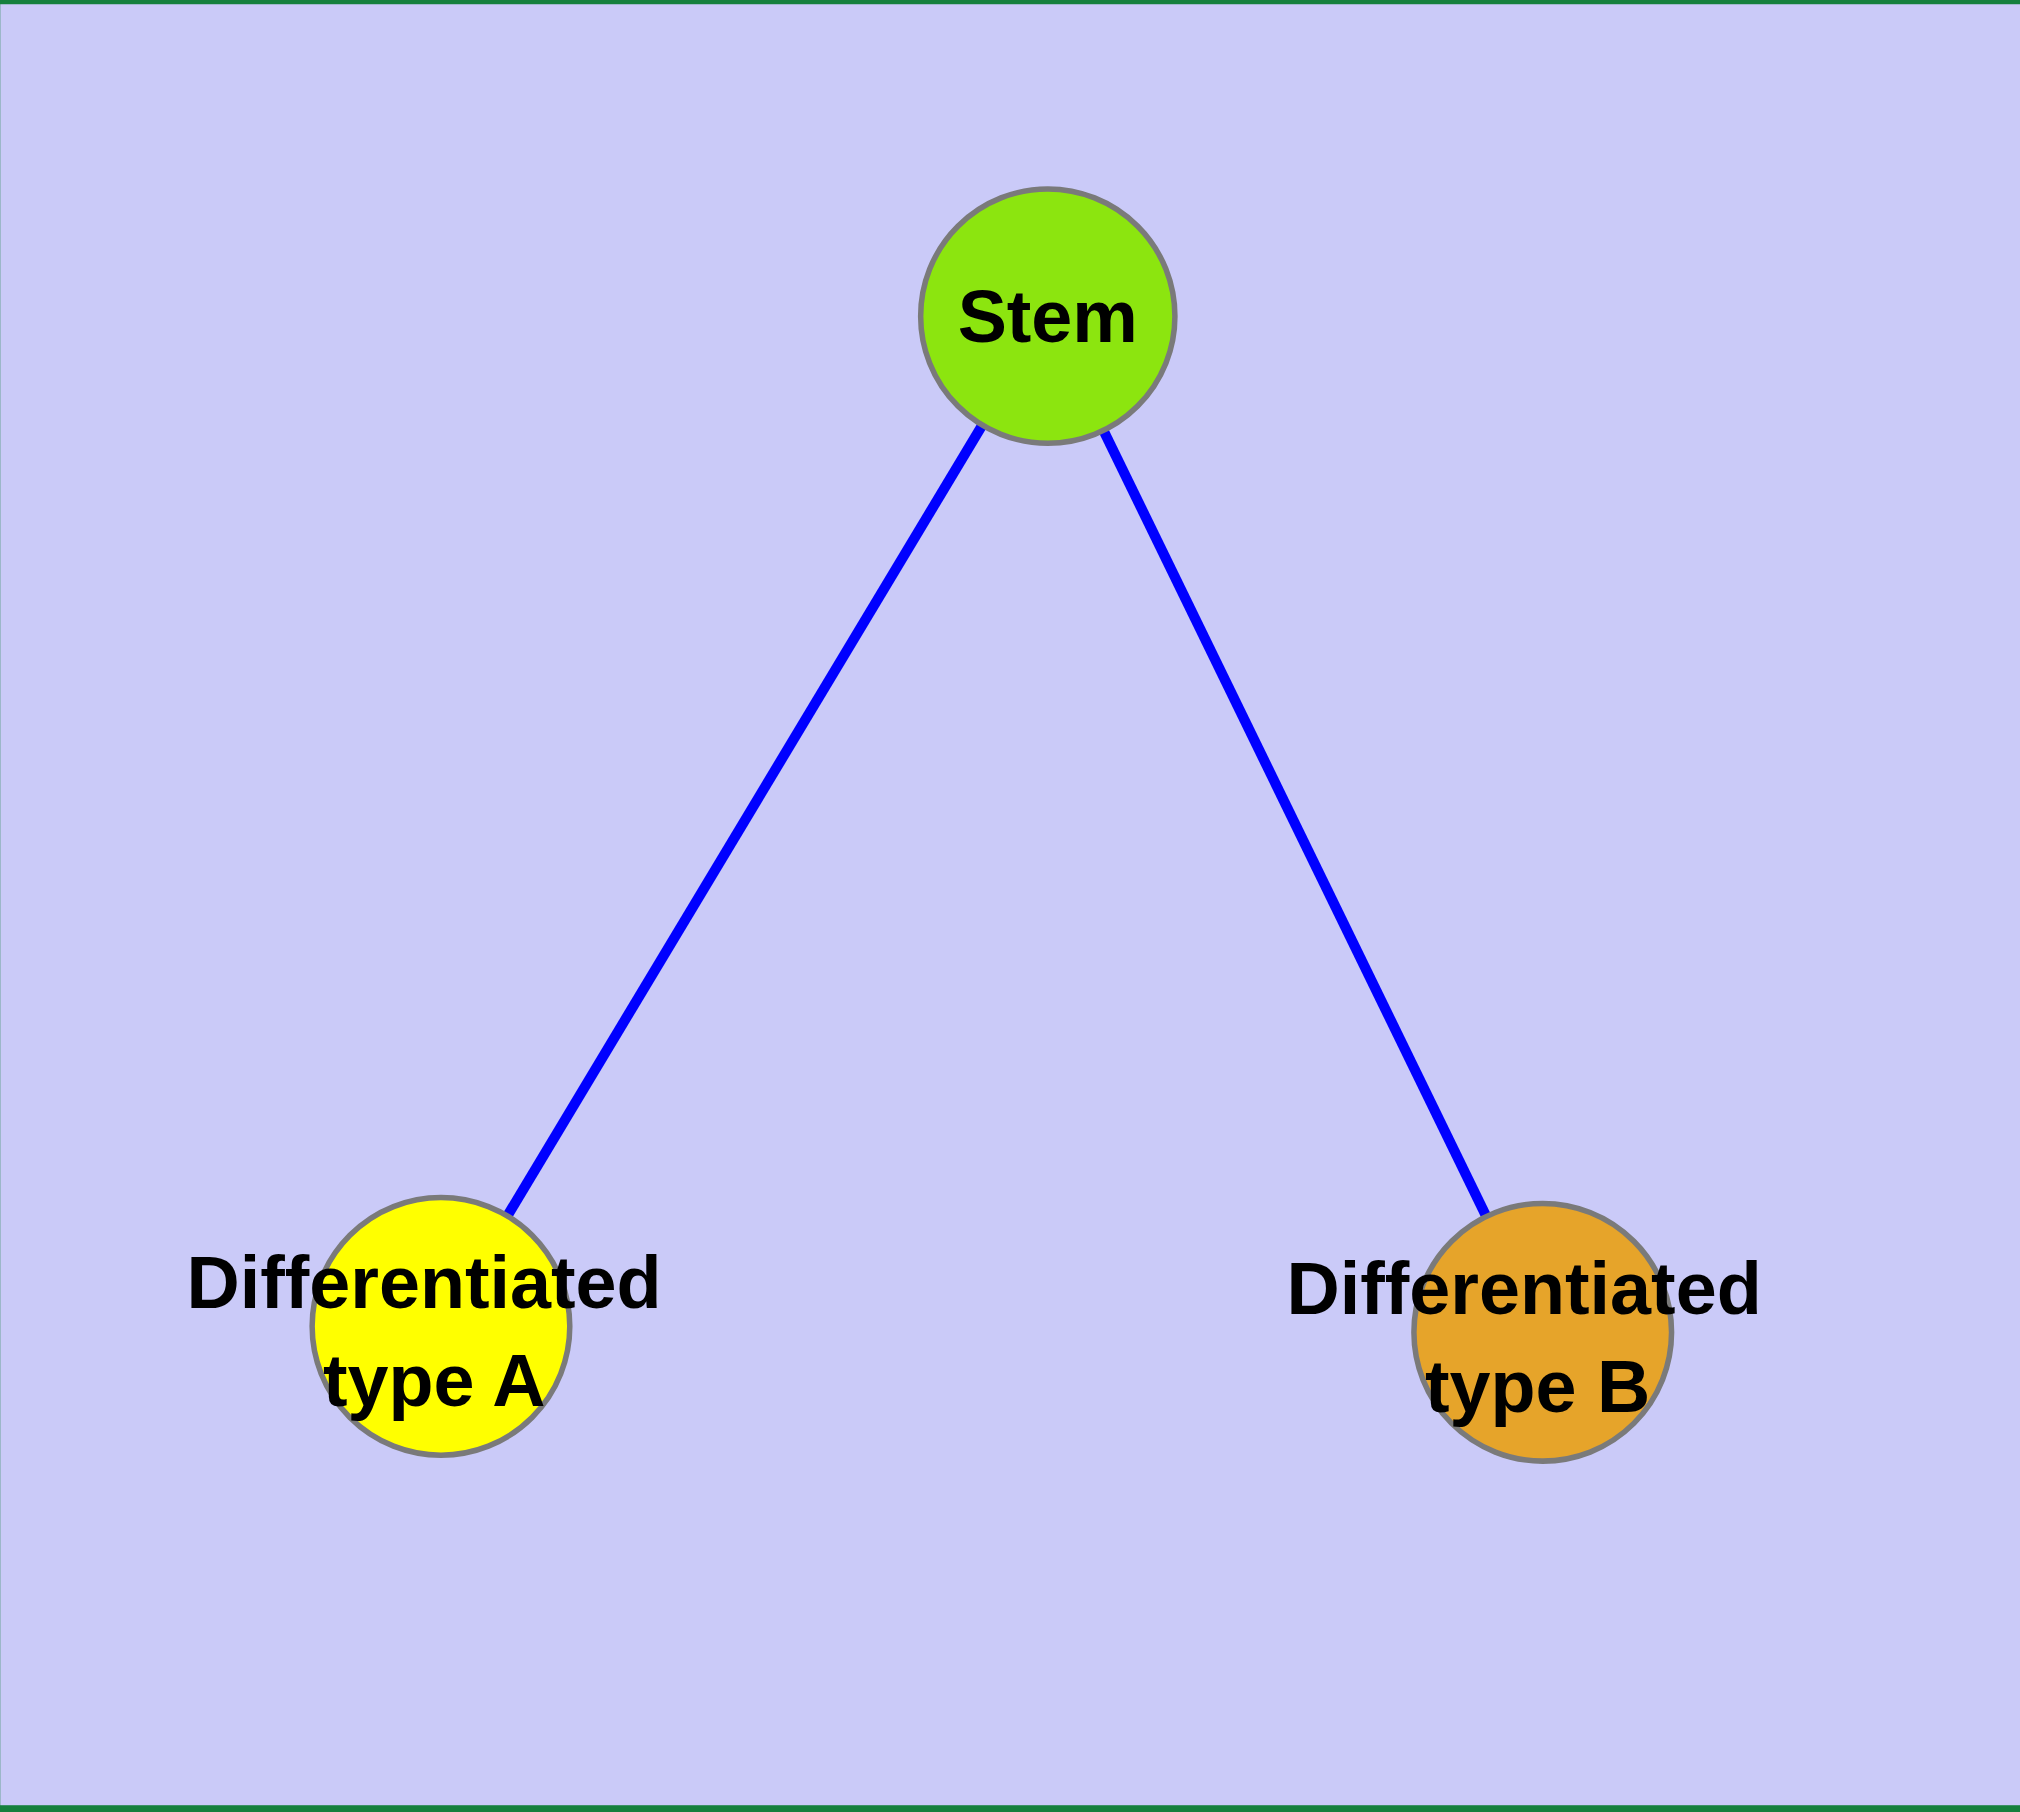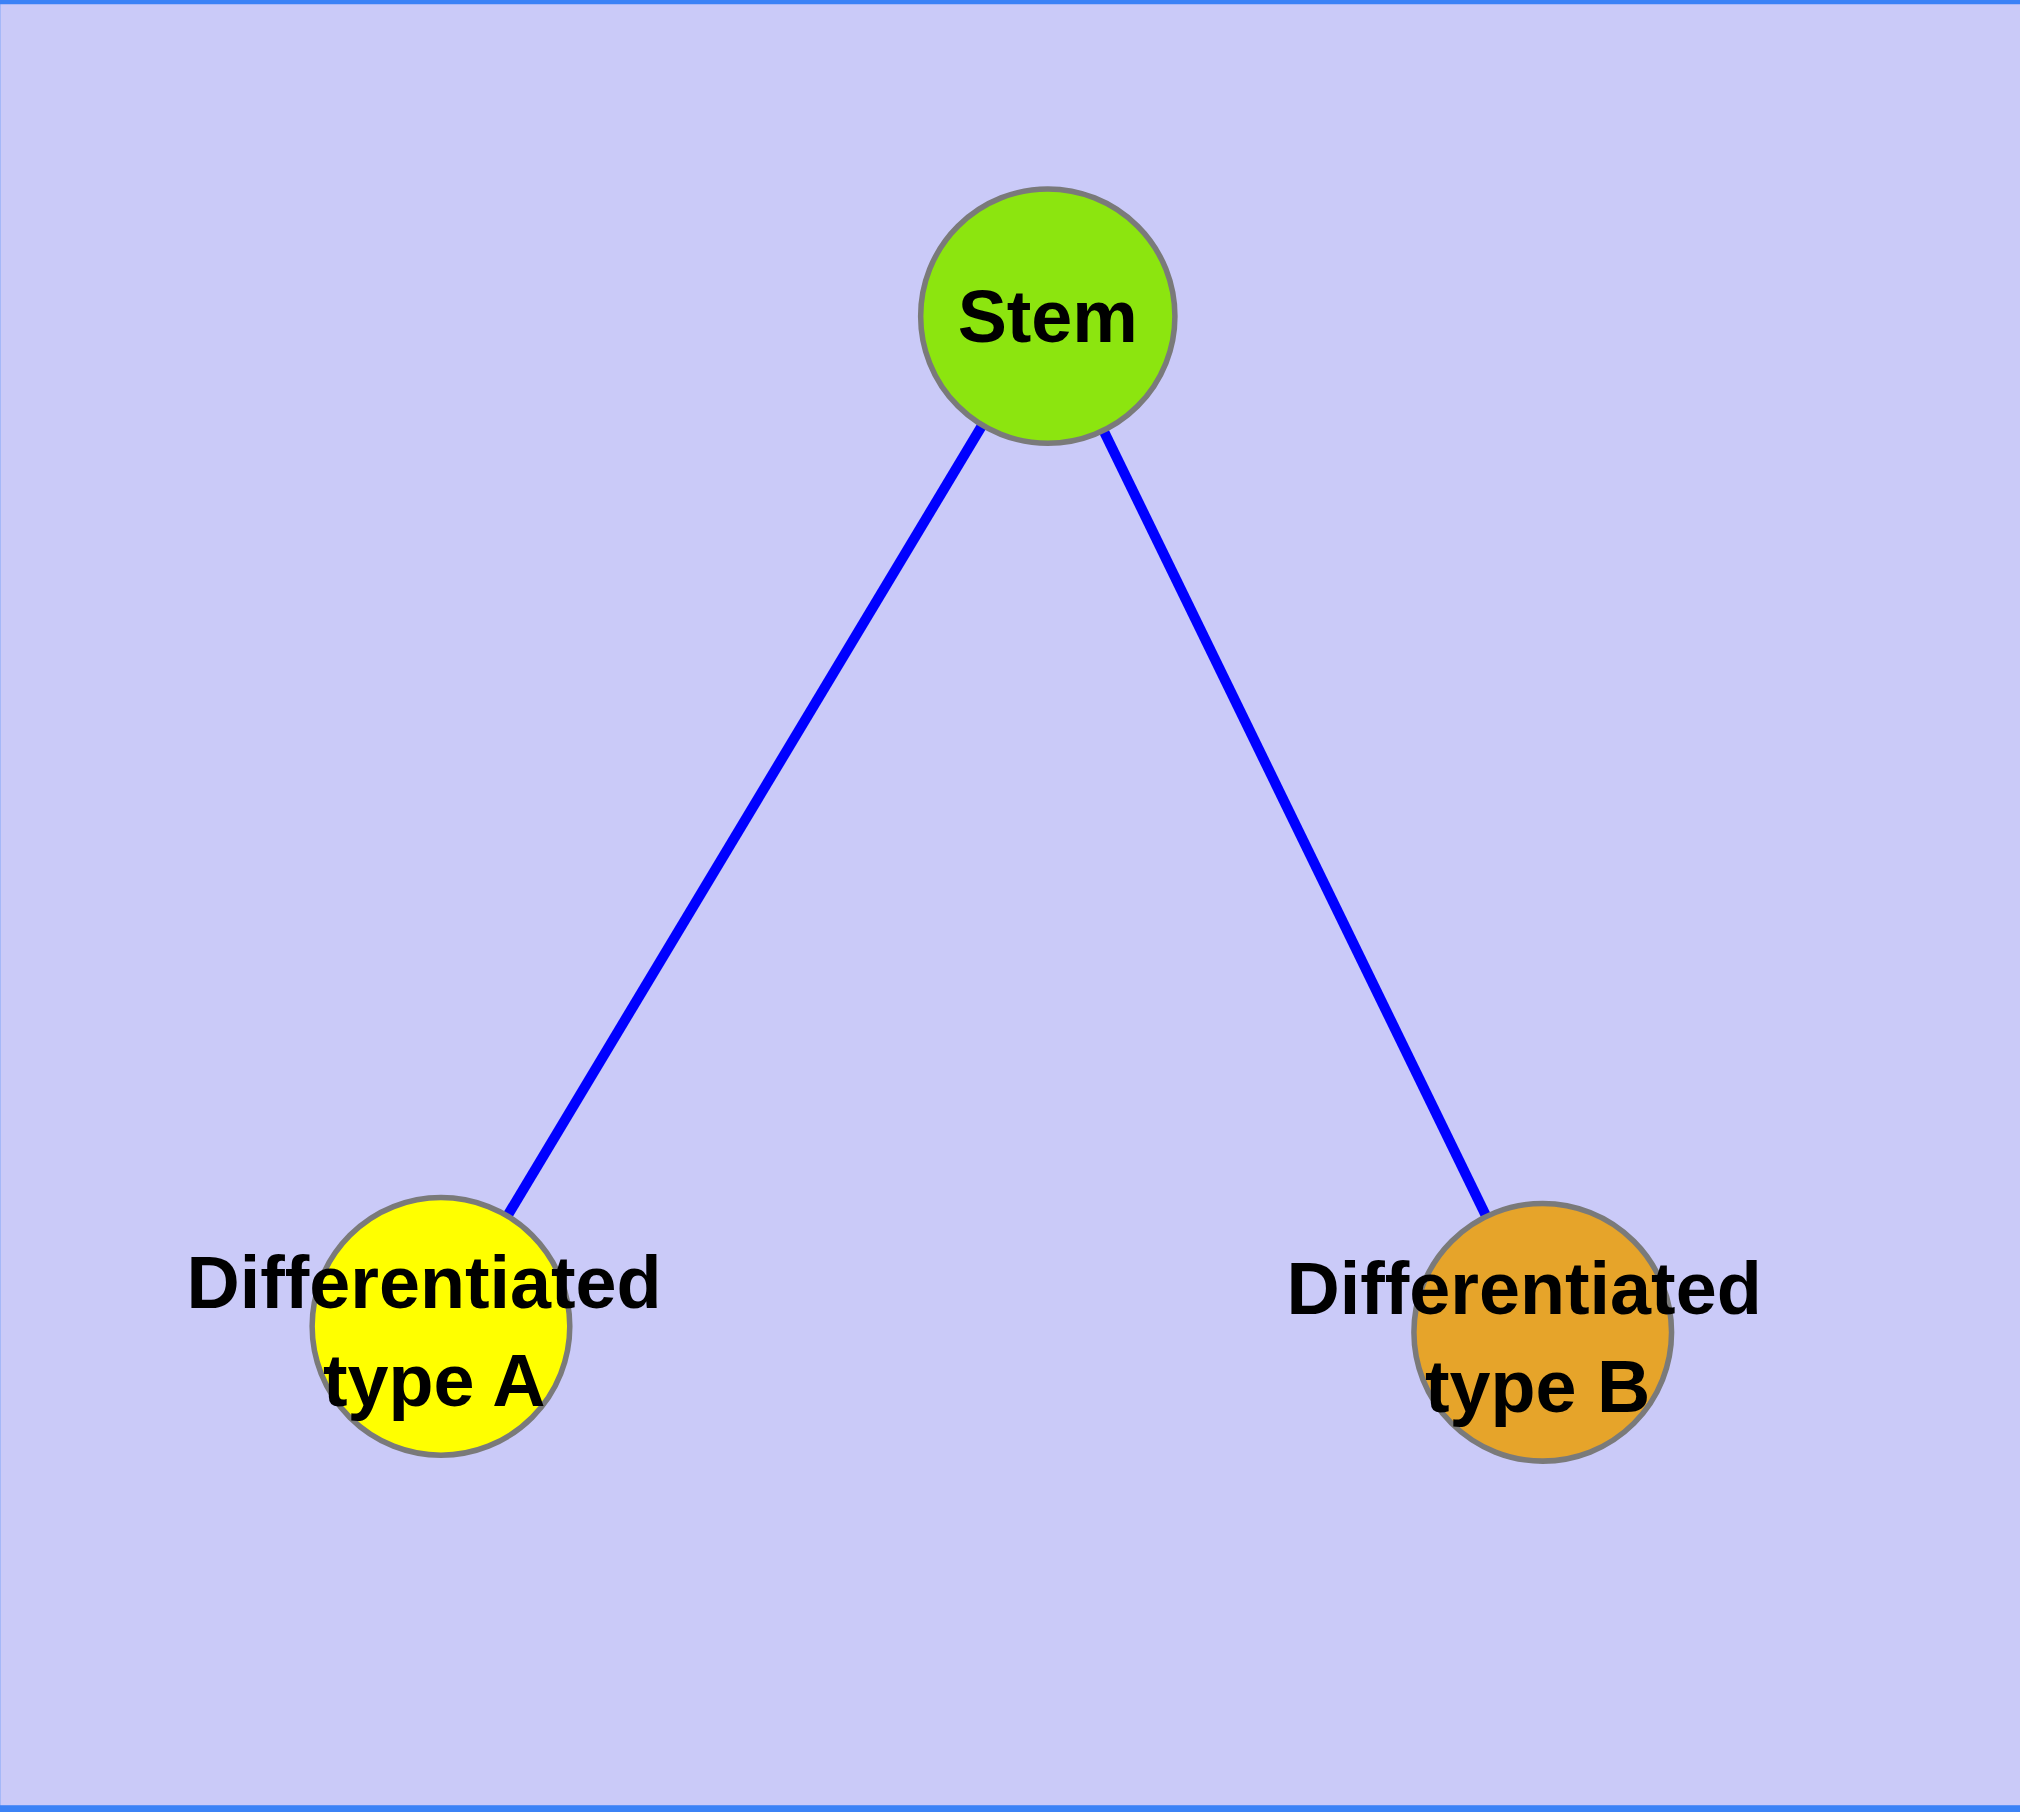--- a/index.html
+++ b/index.html
@@ -4,21 +4,21 @@
 <style>
   html, body {
     margin: 0;
     padding: 0;
     background: #ffffff;
   }
   .canvas {
     position: relative;
     width: 2021px;
     height: 1812px;
-    background: #3b82f6;
+    background: #15803d;
     overflow: hidden;
   }
   svg { display: block; }
   .node-circle {
     stroke: #7a7a7a;
     stroke-width: 6.5;
   }
   .edge {
     stroke-width: 12;
     fill: none;

